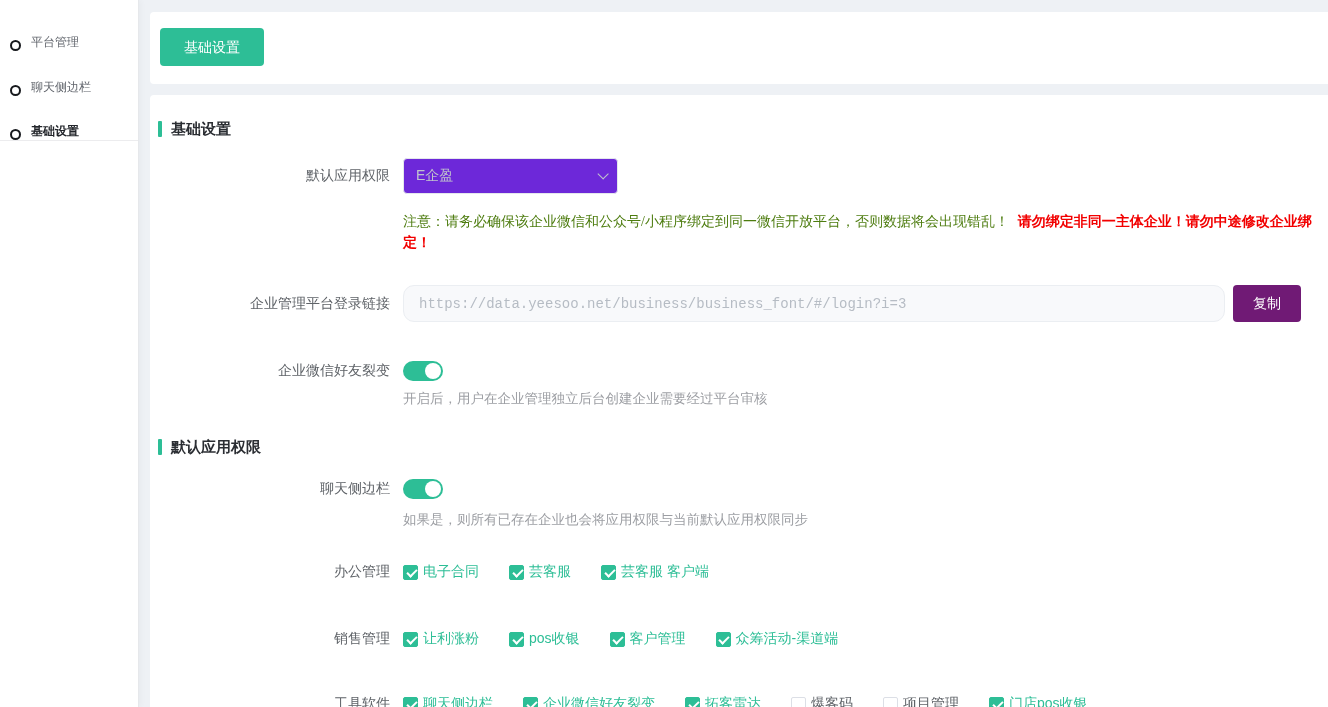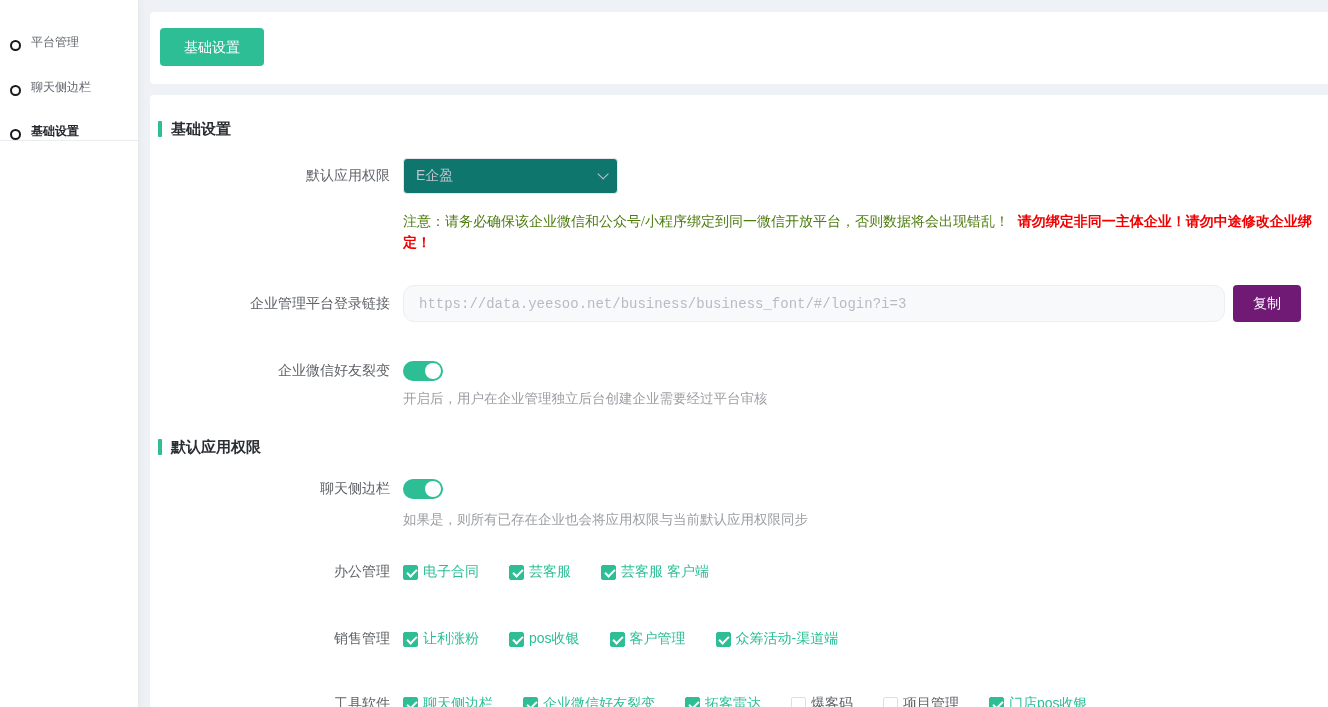--- a/index.html
+++ b/index.html
@@ -51,21 +51,21 @@
   }
   .section-title .txt { font-size: 15px; font-weight: bold; color: #2b2e33; }
   
   .form-row { display: flex; align-items: center; }
   .form-label {
     width: 240px; flex: 0 0 auto; text-align: right; padding-right: 0;
     margin-right: 13px; color: #5f6368; font-size: 14px;
   }
   .row-select { margin-top: 21px; height: 36px; }
   .fake-select {
-    width: 215px; height: 36px; background: #0f766e; border: 1px solid #e4e7ed;
+    width: 215px; height: 36px; background: #6d28d9; border: 1px solid #e4e7ed;
     border-radius: 4px; display: flex; align-items: center;
     padding: 0 12px; color: #c0c4cc; font-size: 14px; cursor: not-allowed;
   }
   .fake-select .sel-text { flex: 1; }
   .chevron {
     width: 8px; height: 8px; border-right: 1px solid #c0c4cc;
     border-bottom: 1px solid #c0c4cc; transform: rotate(45deg) translateY(-3px);
   }
   .note { margin: 17px 0 0 253px; font-size: 14px; line-height: 20px; }
   .note .gray { color: #4d7c0f; font-family: Liberation Serif, serif; }

